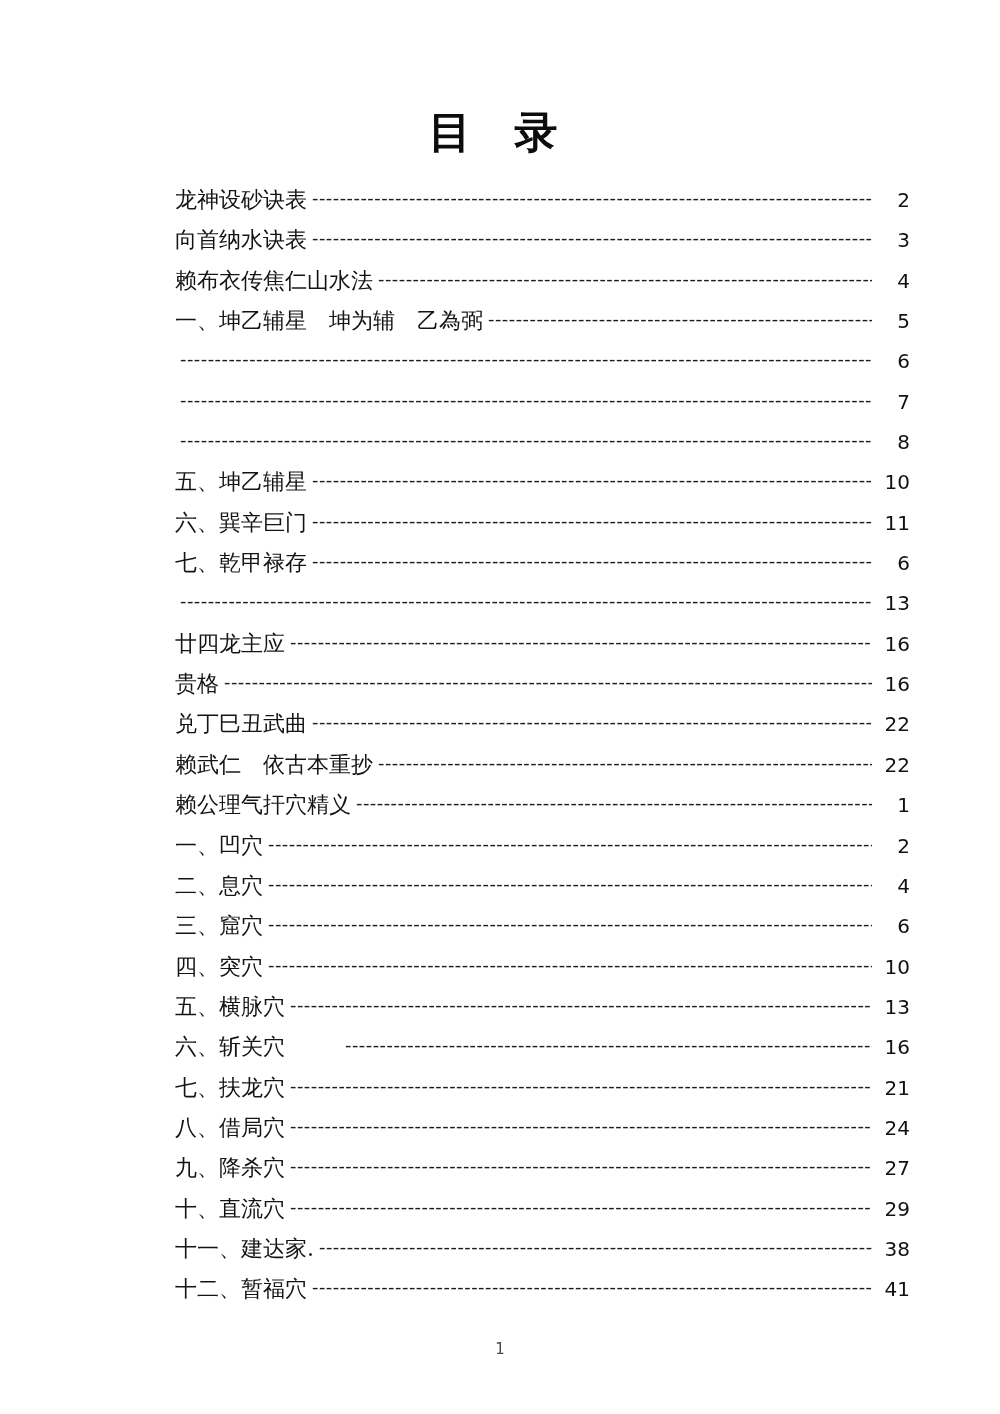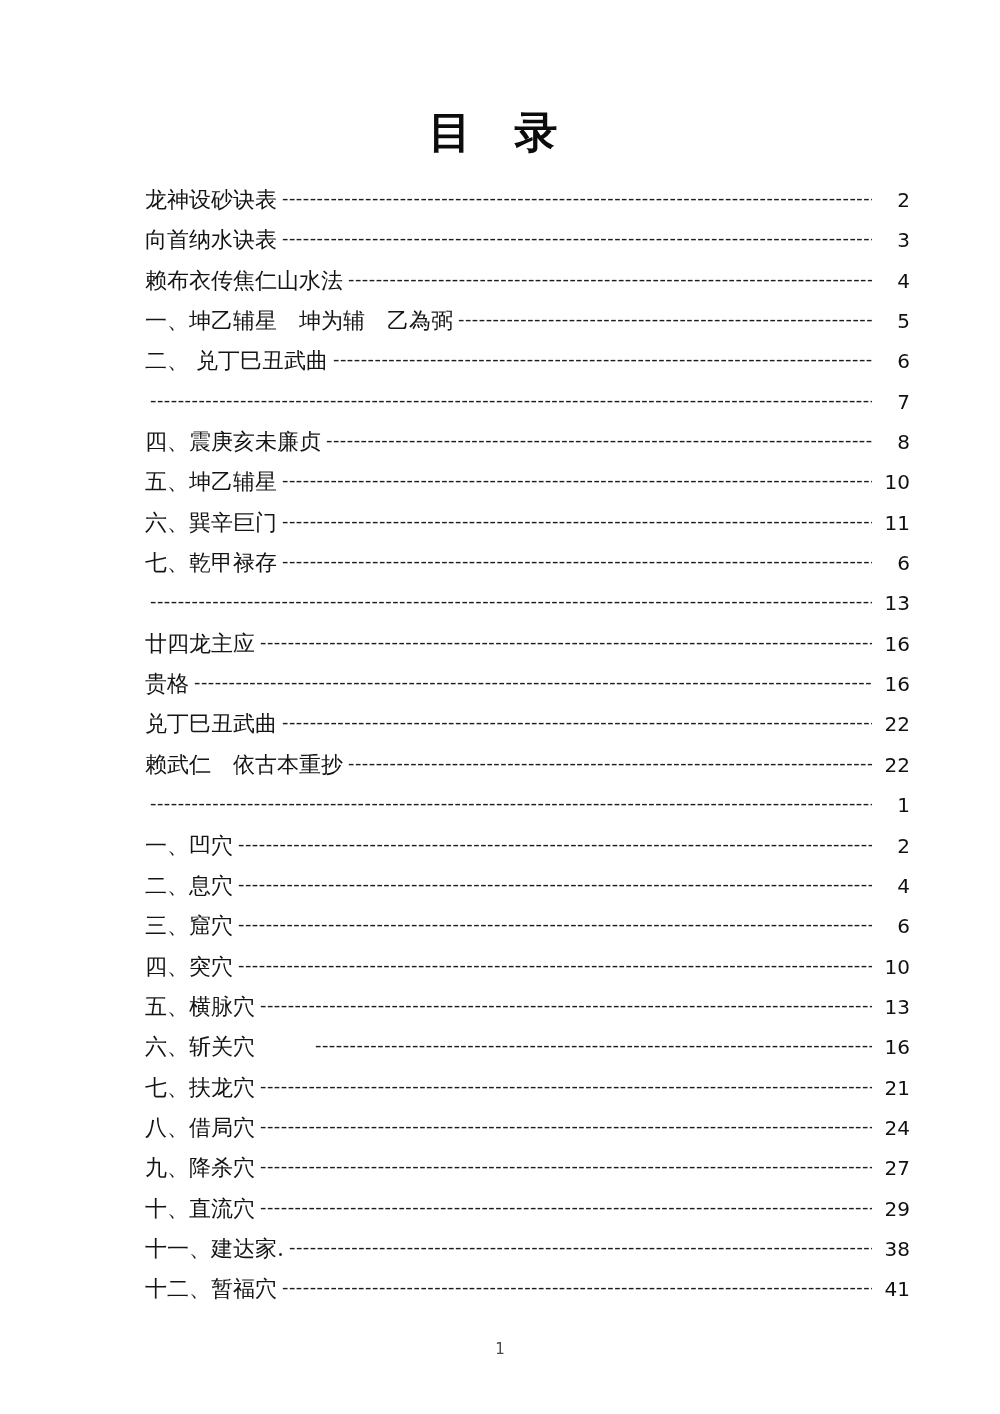--- a/index.html
+++ b/index.html
@@ -33,20 +33,21 @@
     top: 180px;
     left: 143px;
     width: 765px;
   }
   .toc-row {
     display: flex;
     align-items: flex-start;
     height: 40.35px;
     line-height: 40.35px;
     white-space: pre;
+    margin-left: 30px;
   }
   .toc-label {
     flex: 0 0 auto;
     font-size: 22px;
     color: #141414;
   }
   .toc-leader {
     flex: 1 1 auto;
     overflow: hidden;
     margin: 0 4px 0 5px;
@@ -83,32 +84,32 @@
 
 <div class="page">
 
   <div class="doc-title">目 录</div>
 
   <div class="toc" id="toc-list">
       <div class="toc-row"><span class="toc-label">龙神设砂诀表</span><span class="toc-leader">--------------------------------------------------------------------------------------------------------------------------------------------------------------------------------------------------------------------------------------------------------------------</span><span class="toc-page">2</span></div>
       <div class="toc-row"><span class="toc-label">向首纳水诀表</span><span class="toc-leader">--------------------------------------------------------------------------------------------------------------------------------------------------------------------------------------------------------------------------------------------------------------------</span><span class="toc-page">3</span></div>
       <div class="toc-row"><span class="toc-label">赖布衣传焦仁山水法</span><span class="toc-leader">--------------------------------------------------------------------------------------------------------------------------------------------------------------------------------------------------------------------------------------------------------------------</span><span class="toc-page">4</span></div>
       <div class="toc-row"><span class="toc-label">一、坤乙辅星　坤为辅　乙為弼</span><span class="toc-leader">--------------------------------------------------------------------------------------------------------------------------------------------------------------------------------------------------------------------------------------------------------------------</span><span class="toc-page">5</span></div>
-      <div class="toc-row"><span class="toc-label">二、 兑丁巳丑武曲</span><span class="toc-leader">--------------------------------------------------------------------------------------------------------------------------------------------------------------------------------------------------------------------------------------------------------------------</span><span class="toc-page">6</span></div>
+      <div class="toc-row"><span class="toc-leader">--------------------------------------------------------------------------------------------------------------------------------------------------------------------------------------------------------------------------------------------------------------------</span><span class="toc-page">6</span></div>
       <div class="toc-row"><span class="toc-leader">--------------------------------------------------------------------------------------------------------------------------------------------------------------------------------------------------------------------------------------------------------------------</span><span class="toc-page">7</span></div>
-      <div class="toc-row"><span class="toc-label">四、震庚亥未廉贞</span><span class="toc-leader">--------------------------------------------------------------------------------------------------------------------------------------------------------------------------------------------------------------------------------------------------------------------</span><span class="toc-page">8</span></div>
+      <div class="toc-row"><span class="toc-leader">--------------------------------------------------------------------------------------------------------------------------------------------------------------------------------------------------------------------------------------------------------------------</span><span class="toc-page">8</span></div>
       <div class="toc-row"><span class="toc-label">五、坤乙辅星</span><span class="toc-leader">--------------------------------------------------------------------------------------------------------------------------------------------------------------------------------------------------------------------------------------------------------------------</span><span class="toc-page">10</span></div>
       <div class="toc-row"><span class="toc-label">六、巽辛巨门</span><span class="toc-leader">--------------------------------------------------------------------------------------------------------------------------------------------------------------------------------------------------------------------------------------------------------------------</span><span class="toc-page">11</span></div>
       <div class="toc-row"><span class="toc-label">七、乾甲禄存</span><span class="toc-leader">--------------------------------------------------------------------------------------------------------------------------------------------------------------------------------------------------------------------------------------------------------------------</span><span class="toc-page">6</span></div>
       <div class="toc-row"><span class="toc-leader">--------------------------------------------------------------------------------------------------------------------------------------------------------------------------------------------------------------------------------------------------------------------</span><span class="toc-page">13</span></div>
       <div class="toc-row"><span class="toc-label">廿四龙主应</span><span class="toc-leader">--------------------------------------------------------------------------------------------------------------------------------------------------------------------------------------------------------------------------------------------------------------------</span><span class="toc-page">16</span></div>
       <div class="toc-row"><span class="toc-label">贵格</span><span class="toc-leader">--------------------------------------------------------------------------------------------------------------------------------------------------------------------------------------------------------------------------------------------------------------------</span><span class="toc-page">16</span></div>
       <div class="toc-row"><span class="toc-label">兑丁巳丑武曲</span><span class="toc-leader">--------------------------------------------------------------------------------------------------------------------------------------------------------------------------------------------------------------------------------------------------------------------</span><span class="toc-page">22</span></div>
       <div class="toc-row"><span class="toc-label">赖武仁　依古本重抄</span><span class="toc-leader">--------------------------------------------------------------------------------------------------------------------------------------------------------------------------------------------------------------------------------------------------------------------</span><span class="toc-page">22</span></div>
-      <div class="toc-row"><span class="toc-leader">--------------------------------------------------------------------------------------------------------------------------------------------------------------------------------------------------------------------------------------------------------------------</span><span class="toc-page">1</span></div>
+      <div class="toc-row"><span class="toc-label">赖公理气扞穴精义</span><span class="toc-leader">--------------------------------------------------------------------------------------------------------------------------------------------------------------------------------------------------------------------------------------------------------------------</span><span class="toc-page">1</span></div>
       <div class="toc-row"><span class="toc-label">一、凹穴</span><span class="toc-leader">--------------------------------------------------------------------------------------------------------------------------------------------------------------------------------------------------------------------------------------------------------------------</span><span class="toc-page">2</span></div>
       <div class="toc-row"><span class="toc-label">二、息穴</span><span class="toc-leader">--------------------------------------------------------------------------------------------------------------------------------------------------------------------------------------------------------------------------------------------------------------------</span><span class="toc-page">4</span></div>
       <div class="toc-row"><span class="toc-label">三、窟穴</span><span class="toc-leader">--------------------------------------------------------------------------------------------------------------------------------------------------------------------------------------------------------------------------------------------------------------------</span><span class="toc-page">6</span></div>
       <div class="toc-row"><span class="toc-label">四、突穴</span><span class="toc-leader">--------------------------------------------------------------------------------------------------------------------------------------------------------------------------------------------------------------------------------------------------------------------</span><span class="toc-page">10</span></div>
       <div class="toc-row"><span class="toc-label">五、横脉穴</span><span class="toc-leader">--------------------------------------------------------------------------------------------------------------------------------------------------------------------------------------------------------------------------------------------------------------------</span><span class="toc-page">13</span></div>
       <div class="toc-row"><span class="toc-label">六、斩关穴</span><span class="toc-leader indented">--------------------------------------------------------------------------------------------------------------------------------------------------------------------------------------------------------------------------------------------------------------------</span><span class="toc-page">16</span></div>
       <div class="toc-row"><span class="toc-label">七、扶龙穴</span><span class="toc-leader">--------------------------------------------------------------------------------------------------------------------------------------------------------------------------------------------------------------------------------------------------------------------</span><span class="toc-page">21</span></div>
       <div class="toc-row"><span class="toc-label">八、借局穴</span><span class="toc-leader">--------------------------------------------------------------------------------------------------------------------------------------------------------------------------------------------------------------------------------------------------------------------</span><span class="toc-page">24</span></div>
       <div class="toc-row"><span class="toc-label">九、降杀穴</span><span class="toc-leader">--------------------------------------------------------------------------------------------------------------------------------------------------------------------------------------------------------------------------------------------------------------------</span><span class="toc-page">27</span></div>
       <div class="toc-row"><span class="toc-label">十、直流穴</span><span class="toc-leader">--------------------------------------------------------------------------------------------------------------------------------------------------------------------------------------------------------------------------------------------------------------------</span><span class="toc-page">29</span></div>

